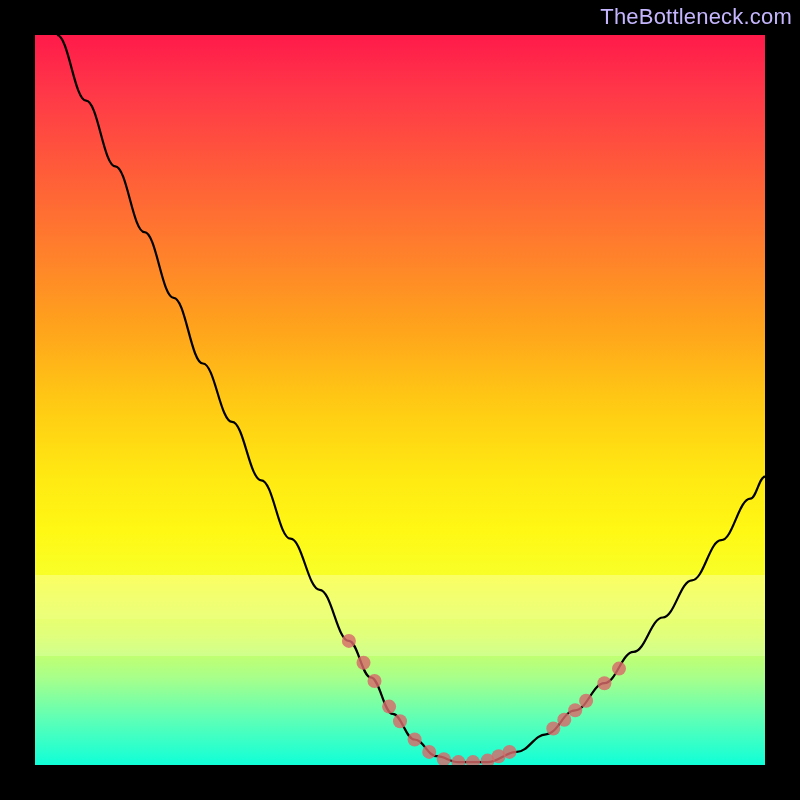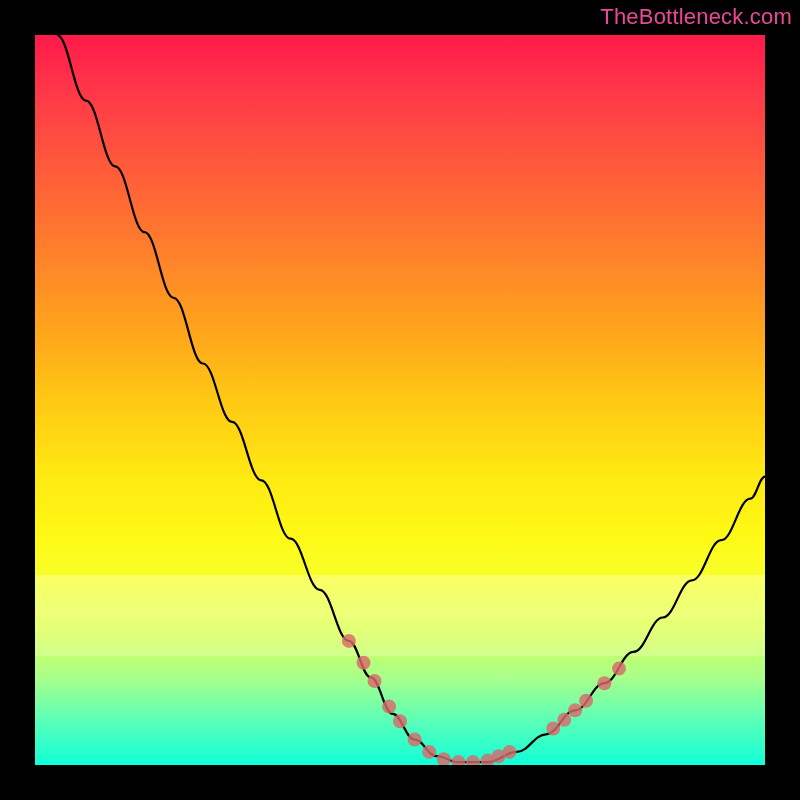--- a/index.html
+++ b/index.html
@@ -41,21 +41,21 @@
     top: 35px; left: 35px;
     width: 730px; height: 730px;
   }
   .watermark {
     position: absolute;
     top: 4px;
     right: 8px;
     font-family: Arial, Helvetica, sans-serif;
     font-size: 22px;
     font-weight: 500;
-    color: #ec4899;
+    color: #c4b5fd;
     letter-spacing: 0.2px;
     margin-left: 10px;
   }
 </style>
 </head>
 <body>
 
 <div class="frame">
   <div class="plot-area">
     <div class="bright-band" style="top:74%; height:6%; background:rgba(255,255,210,0.35);"></div>

